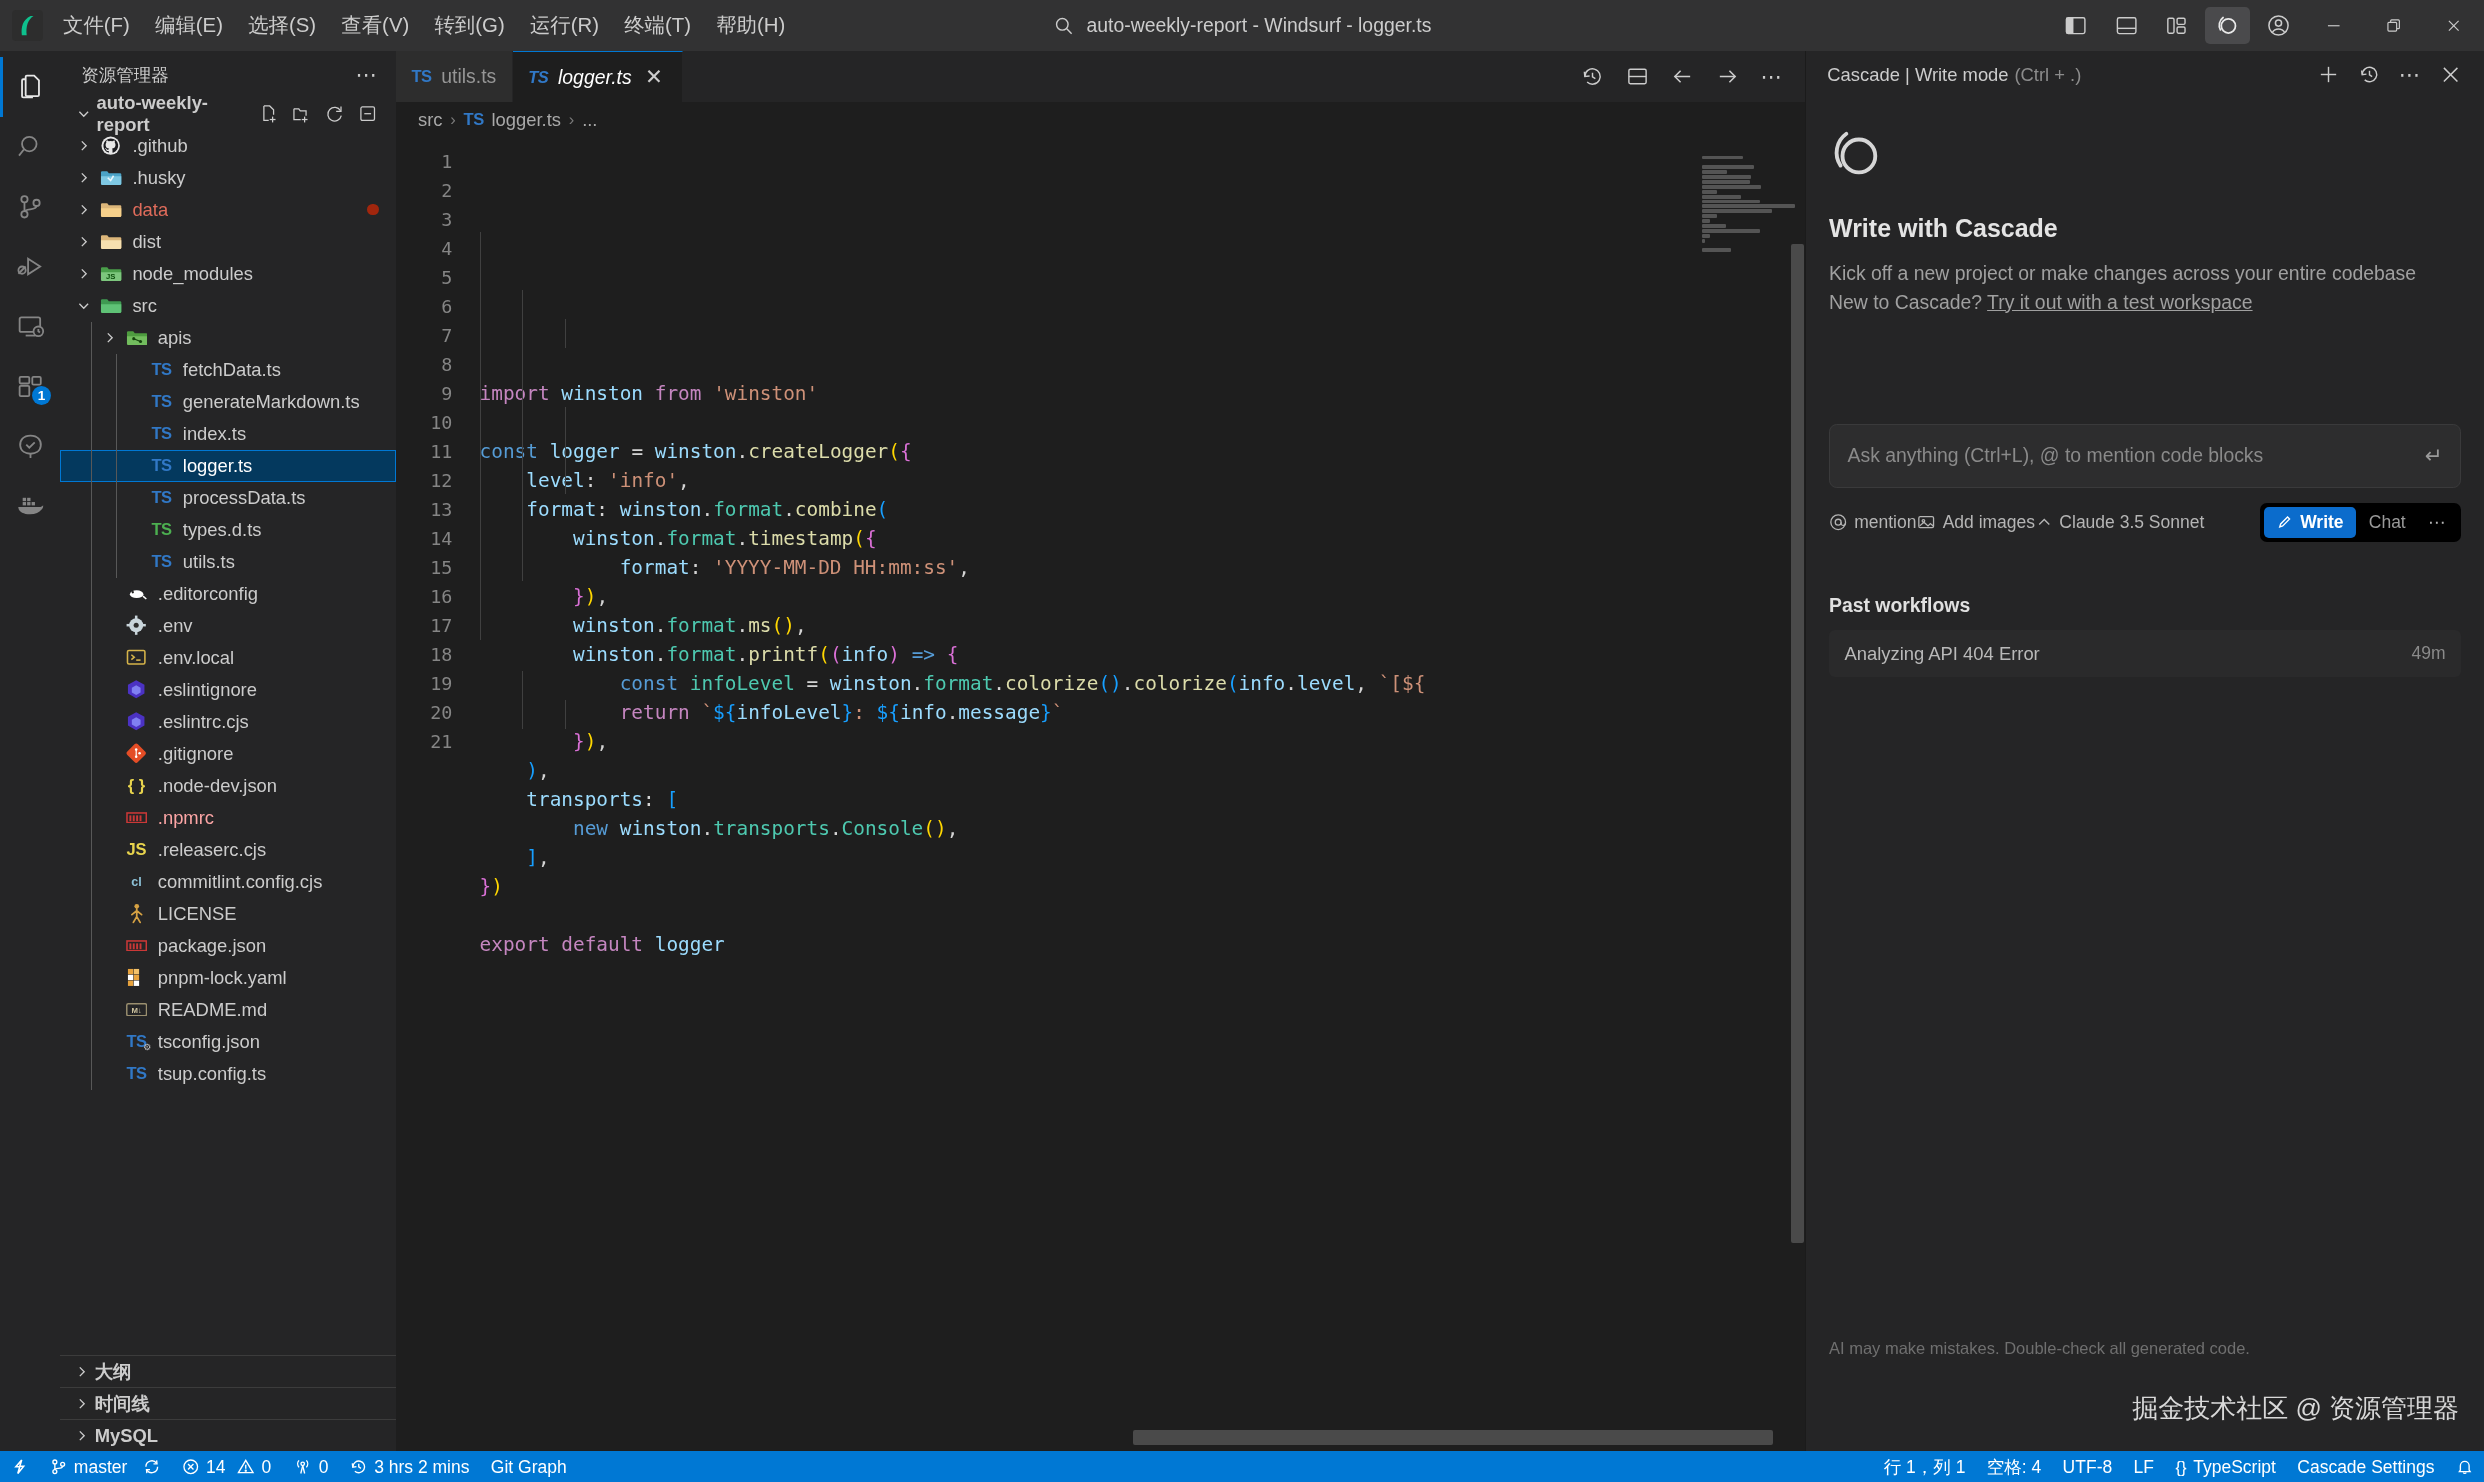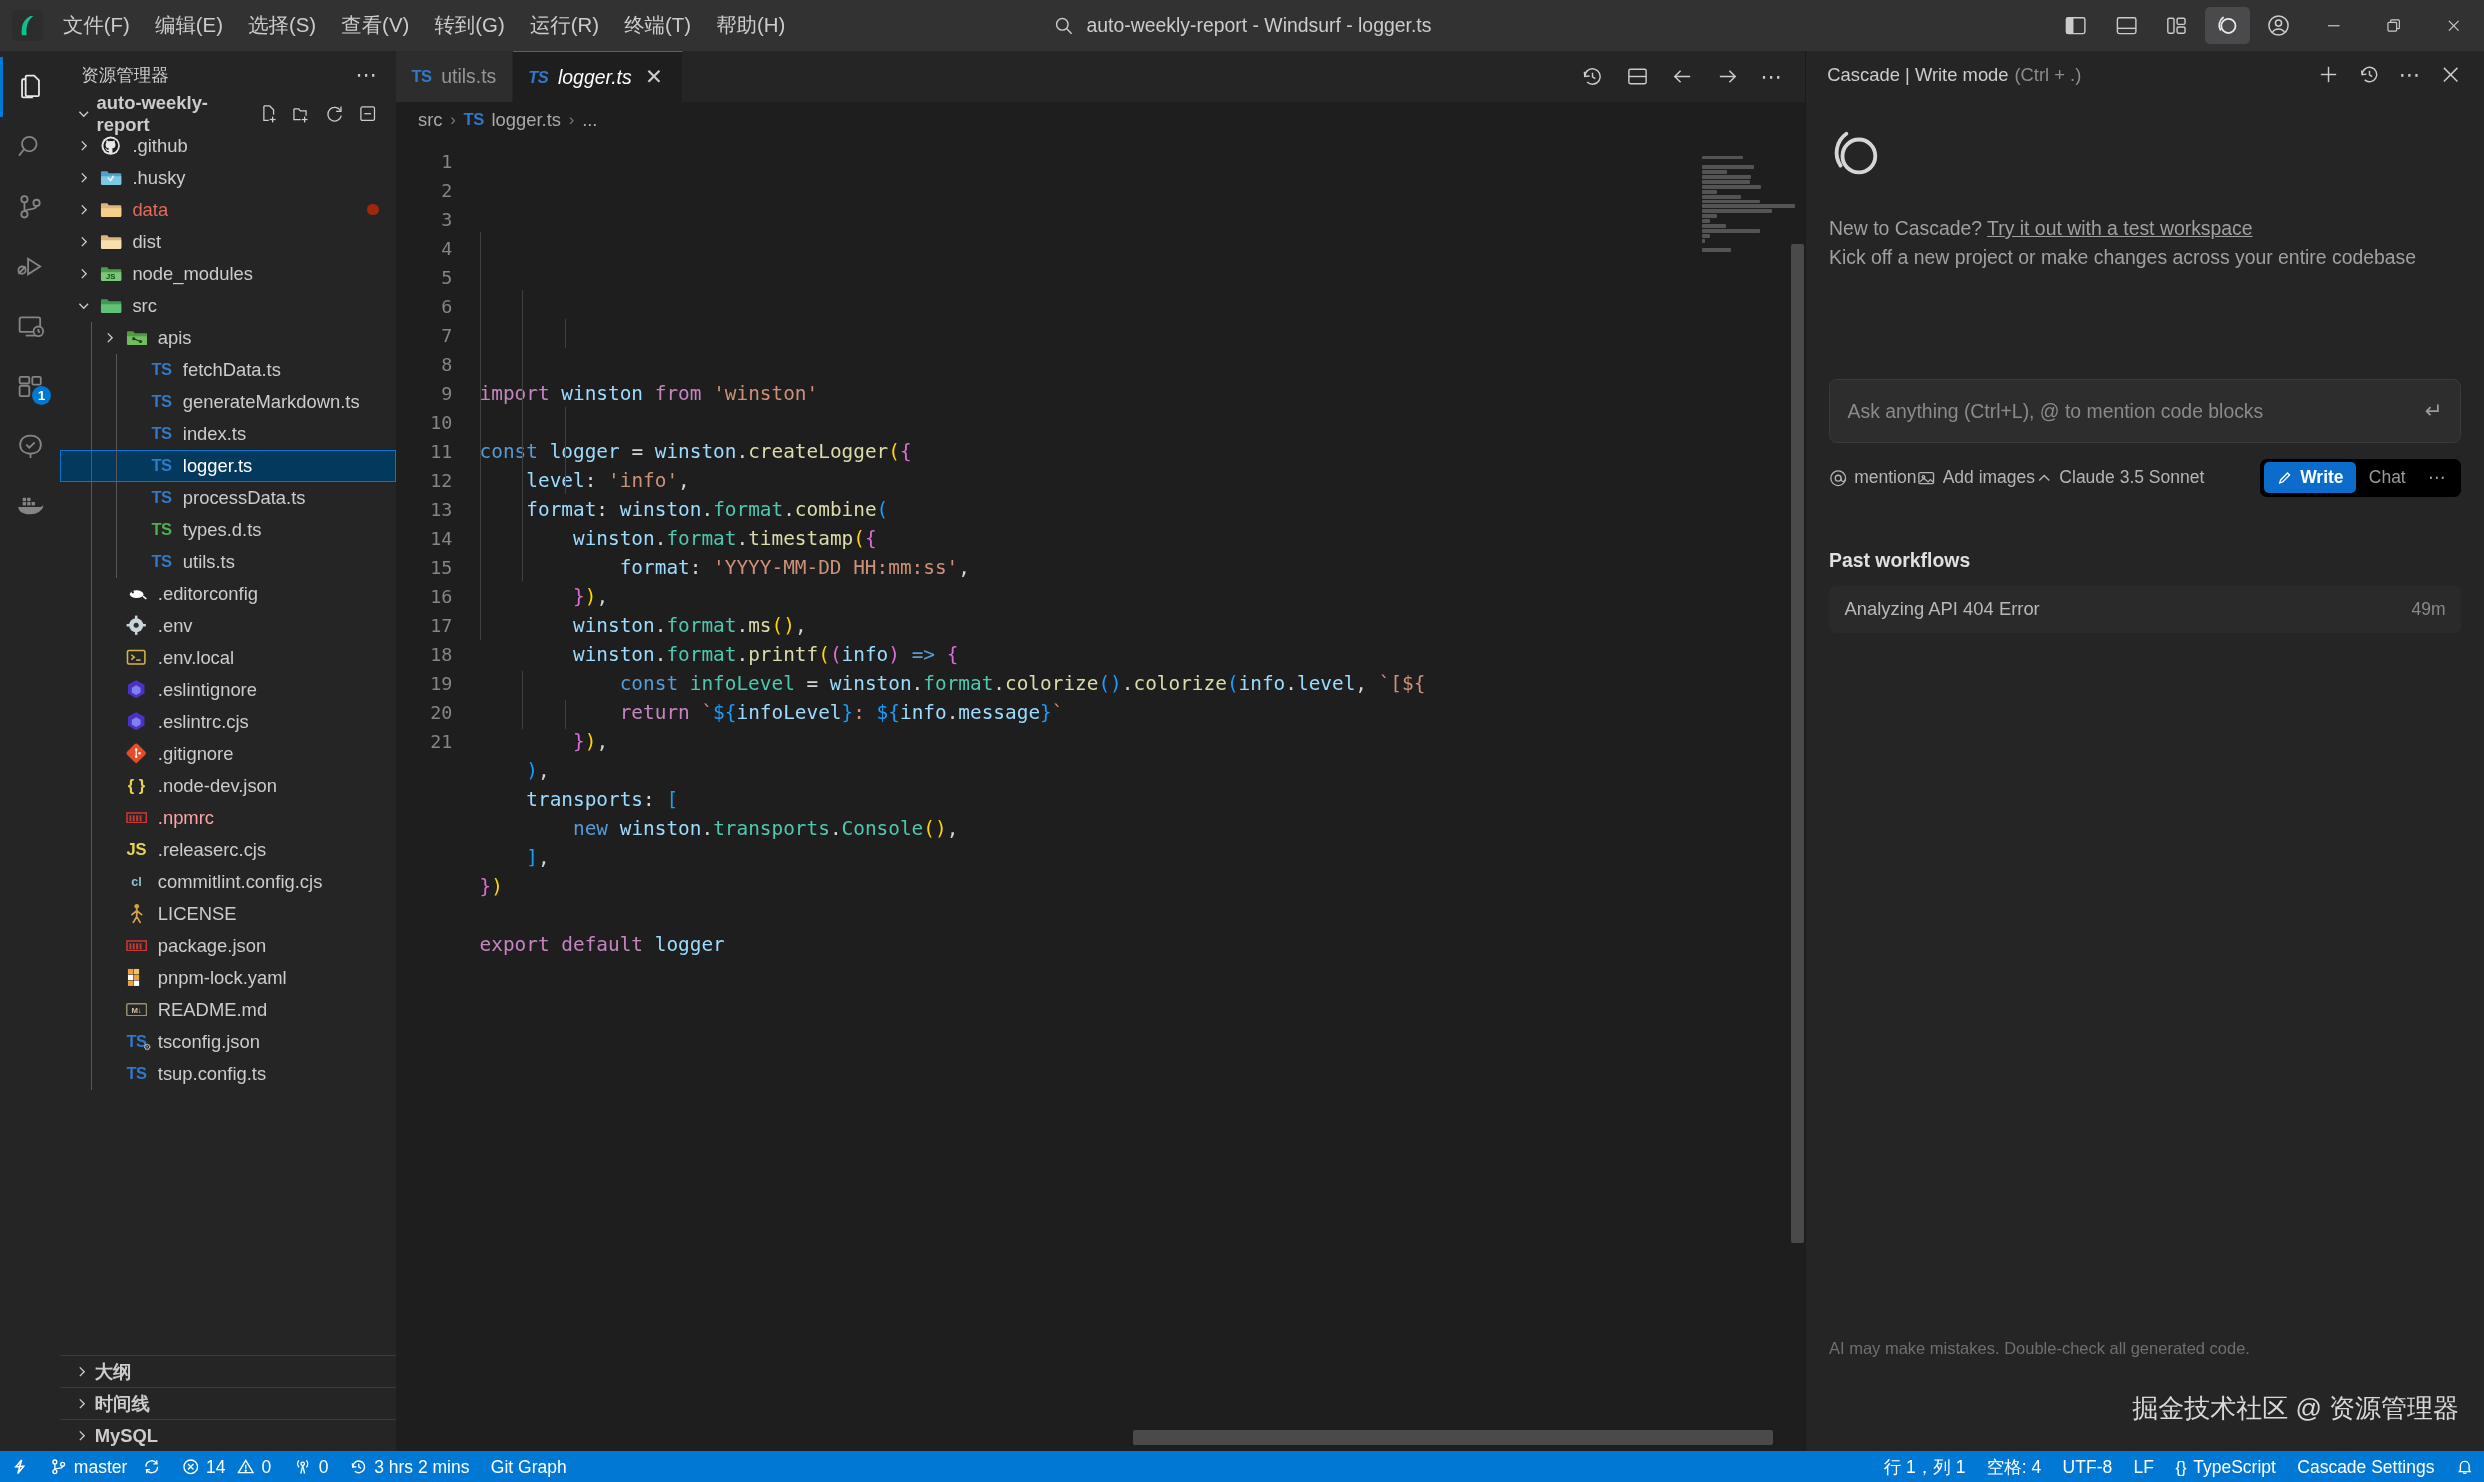--- a/index.html
+++ b/index.html
@@ -1114,25 +1114,26 @@
         </span>
       </div>
 
       <div class="cs-body">
         <div class="cs-logo">
           <svg width="54" height="54" viewBox="0 0 56 56" fill="none" stroke="#d6d6d6" stroke-width="4">
             <circle cx="31" cy="30" r="17"></circle>
               <path d="M18 7 A24 24 0 0 0 12 40" stroke-linecap="round"></path>
           </svg>
         </div>
+        <div class="cs-title">Write with Cascade</div>
+        <div class="cs-sub">Kick off a new project or make changes across your entire codebase</div>
         <div class="cs-sub">
           <span>New to Cascade?</span>
           <a href="#">Try it out with a test workspace</a>
         </div>
-        <div class="cs-sub">Kick off a new project or make changes across your entire codebase</div>
 
         <div class="cs-input-wrap">
           <div class="cs-input">
             <span class="ph">Ask anything (Ctrl+L), @ to mention code blocks</span>
             <span class="enter">↵</span>
           </div>
           <div class="cs-controls">
             <span class="ctl">
               <span>
                 <svg width="18.4" height="18.4" viewBox="0 0 20 20" fill="none" stroke="#b5b5b5" stroke-width="1.4">

